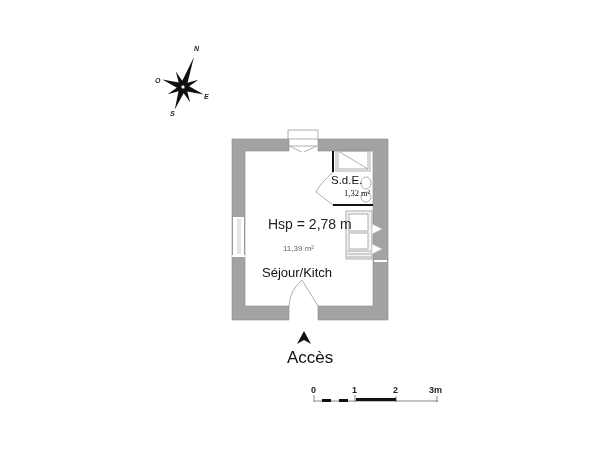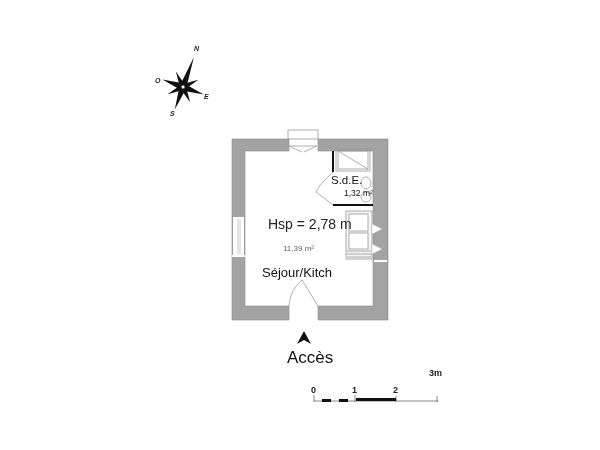--- a/index.html
+++ b/index.html
@@ -4,21 +4,21 @@
 <style>
   html, body { margin:0; padding:0; background:#ffffff; }
   body { width:600px; height:450px; position:relative; overflow:hidden; font-family:"Liberation Sans", sans-serif; color:#111; }
   .abs { position:absolute; }
   svg { position:absolute; left:0; top:0; }
   .lbl { position:absolute; white-space:nowrap; }
   #hsp { left:268px; top:216px; font-size:14px; color:#222; }
   #room-name { left:262px; top:227px; font-size:13px; color:#111;margin-top:38px; }
   #room-area { left:283px; top:244px; font-size:8px; color:#666; }
   #sde-name { left:331px; top:174px; font-size:11.5px; color:#111;text-align:center; }
-  #sde-area { left:344px; top:188px; font-size:8.5px; color:#111; }
+  #sde-area { left:344px; top:188px; font-size:8.5px; color:#111;font-family:Liberation Serif, serif; }
   #acces { left:287px; top:348px; font-size:17px; color:#111; }
   .compass-letter { position:absolute; font-size:7px; font-style:italic; font-weight:bold; color:#222; }
   .scale-tick { position:absolute; font-size:9px; font-weight:bold; color:#222; }
 </style>
 </head>
 <body>
 
 <div class="abs" style="left:150px;top:45px;width:70px;height:75px;">
   <svg width="70" height="75" viewBox="0 0 70 75">
     <g transform="translate(33,42) rotate(20)">
@@ -127,13 +127,13 @@
 <span class="lbl" id="hsp">Hsp = 2,78 m</span>
 <span class="lbl" id="room-name">Séjour/Kitch</span>
 <span class="lbl" id="room-area">11,39 m²</span>
 <span class="lbl" id="sde-name">S.d.E.</span>
 <span class="lbl" id="sde-area">1,32 m²</span>
 <span class="lbl" id="acces">Accès</span>
 
 <span class="scale-tick" style="left:311px;top:385px;">0</span>
 <span class="scale-tick" style="left:352px;top:385px;">1</span>
 <span class="scale-tick" style="left:393px;top:385px;">2</span>
-<span class="scale-tick" style="left:429px;top:368px;">3m</span>
+<span class="scale-tick" style="left:429px;top:385px;">3m</span>
 
 </body></html>

